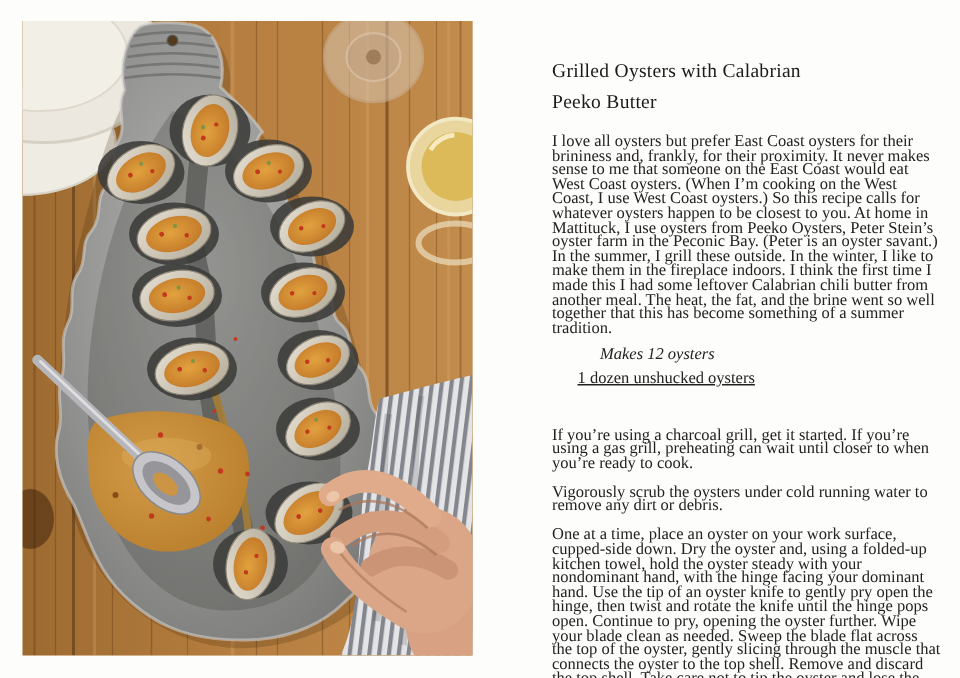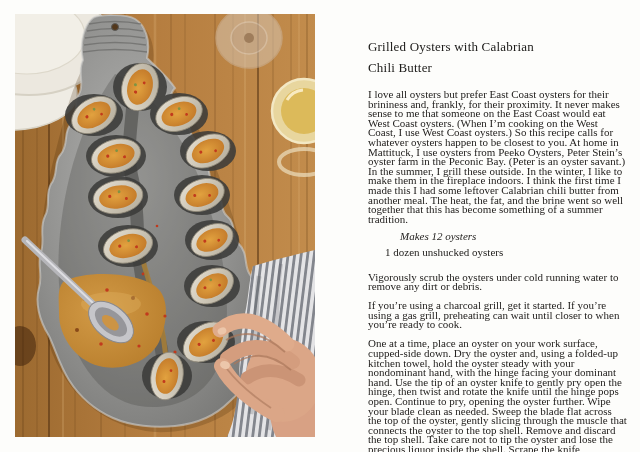--- a/index.html
+++ b/index.html
@@ -19,21 +19,21 @@
     position:absolute;left:368px;top:30px;width:259px;height:412px;
     color:#242220;
   }
   .title{
     font-size:13px;line-height:21px;font-weight:normal;margin:6px 0 12px 0;
     color:#1b1a18;letter-spacing:.2px;
   }
   .body-text{font-size:11px;line-height:9.6px;text-align:left;}
   .intro{margin:0 0 8px 0;}
   .yield{font-style:italic;margin:0 0 6px 32px;}
-  .ing-row{display:flex;margin:0 0 15px 0;padding-left:17px;}
+  .ing-row{display:flex;margin:0 0 28px 0;padding-left:17px;text-decoration:underline;}
   .ing-col1{width:120px;flex:0 0 120px;}
   .ing-col2{width:112px;padding-left:10px;text-indent:-10px;}
   .step{margin:0 0 9.5px 0;}
   .footer{margin-top:12px;text-align:center;}
   .footer-rule{width:38px;height:1px;background:#9a9792;margin:0 auto 6px auto;}
   .pageno{font-size:7.5px;color:#45423e;letter-spacing:.5px;}
 </style>
 </head>
 <body>
 
@@ -302,30 +302,30 @@
     <path d="M 256,394 C 238,382 222,368 212,355" stroke="#a9765a" stroke-width="1.8" fill="none" opacity="0.6"></path>
     <ellipse cx="207" cy="317" rx="4.5" ry="3.5" fill="#ecc6aa" transform="rotate(-20 207 317)"></ellipse>
     <ellipse cx="210" cy="351" rx="5" ry="4" fill="#ecc6aa" transform="rotate(15 210 351)"></ellipse>
   </g>
 </svg>
 </div>
 
 <div class="page">
   <h1 class="title">
     <span>Grilled Oysters with Calabrian</span><br>
-    <span>Chili Butter</span>
+    <span>Peeko Butter</span>
   </h1>
 
   <div class="body-text">
     <p class="intro">I love all oysters but prefer East Coast oysters for their brininess and, frankly, for their proximity. It never makes sense to me that someone on the East Coast would eat West Coast oysters. (When I’m cooking on the West Coast, I use West Coast oysters.) So this recipe calls for whatever oysters happen to be closest to you. At home in Mattituck, I use oysters from Peeko Oysters, Peter Stein’s oyster farm in the Peconic Bay. (Peter is an oyster savant.) In the summer, I grill these outside. In the winter, I like to make them in the fireplace indoors. I think the first time I made this I had some leftover Calabrian chili butter from another meal. The heat, the fat, and the brine went so well together that this has become something of a summer tradition.</p>
 
     <p class="yield">Makes 12 oysters</p>
 
     <div class="ing-row">
       <div class="ing-col1">1 dozen unshucked oysters</div>
     </div>
 
+    <p class="step">If you’re using a charcoal grill, get it started. If you’re using a gas grill, preheating can wait until closer to when you’re ready to cook.</p>
     <p class="step">Vigorously scrub the oysters under cold running water to remove any dirt or debris.</p>
-    <p class="step">If you’re using a charcoal grill, get it started. If you’re using a gas grill, preheating can wait until closer to when you’re ready to cook.</p>
     <p class="step">One at a time, place an oyster on your work surface, cupped-side down. Dry the oyster and, using a folded-up kitchen towel, hold the oyster steady with your nondominant hand, with the hinge facing your dominant hand. Use the tip of an oyster knife to gently pry open the hinge, then twist and rotate the knife until the hinge pops open. Continue to pry, opening the oyster further. Wipe your blade clean as needed. Sweep the blade flat across the top of the oyster, gently slicing through the muscle that connects the oyster to the top shell. Remove and discard the top shell. Take care not to tip the oyster and lose the precious liquor inside the shell. Scrape the knife</p>
   </div>
 
 </div>
 
 </body></html>

